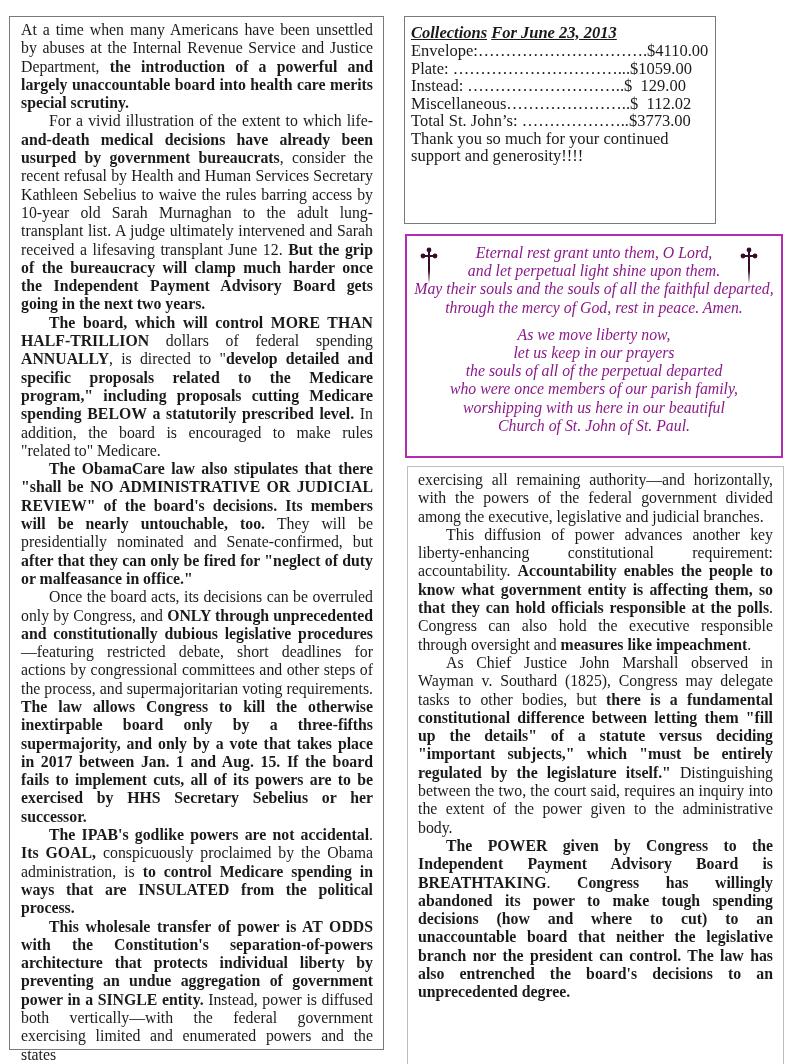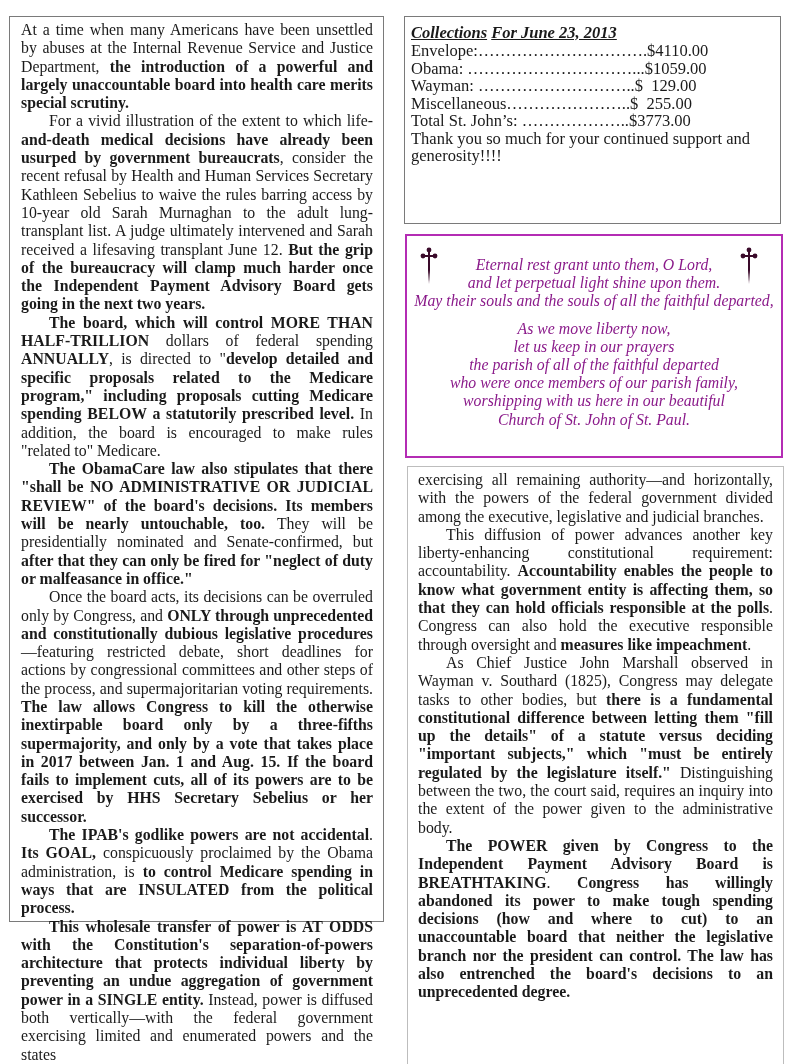--- a/index.html
+++ b/index.html
@@ -1,21 +1,21 @@
 <!DOCTYPE html>
 <html><head>
 <meta charset="utf-8">
 <style>
   html, body { margin: 0; padding: 0; background: #ffffff; }
   body { width: 800px; height: 1064px; position: relative; overflow: hidden;
          font-family: "Liberation Serif", serif; color: #1a1a1a; }
   .box { position: absolute; box-sizing: border-box; border: 1.5px solid #7a7a7a; background: #fff; }
-  #left-col { left: 9px; top: 16px; width: 375px; height: 906px; padding: 4px 10px 0 11px; }
-  #collections { left: 404px; top: 16px; width: 377px; height: 208px; padding: 6px 6px 0 6px; }
-  #prayer { left: 405px; top: 234px; width: 378px; height: 224px; border: 2.5px solid #b42cb4; padding: 20px 6px 0 6px; }
+  #left-col { left: 9px; top: 16px; width: 375px; height: 1034px; padding: 4px 10px 0 11px; }
+  #collections { left: 404px; top: 16px; width: 312px; height: 208px; padding: 6px 6px 0 6px; }
+  #prayer { left: 405px; top: 234px; width: 378px; height: 224px; border: 2.5px solid #b42cb4; padding: 8px 6px 0 6px; }
   #right-col { left: 407px; top: 466px; width: 377px; height: 750px; padding: 4px 10px 0 10px; border-color: #bdbdbd; }
   .para { font-size: 15.8px; line-height: 18.3px; text-align: justify; margin: 0; }
   .para.indent { text-indent: 28px; }
   .para b { font-weight: bold; }
   .coll-title { font-size: 16.5px; font-weight: bold; font-style: italic; line-height: 19px; }
   .coll-title span { text-decoration: underline; }
   .coll-row { font-size: 16.5px; line-height: 17.5px; white-space: pre; }
   .coll-thanks { font-size: 16.5px; line-height: 17.5px; }
   .prayer-text { font-family: "Liberation Serif", serif; font-style: italic; color: #8a1a8a;
                  font-size: 15.8px; line-height: 18.2px; text-align: center; }
@@ -37,23 +37,23 @@
     <p class="para indent"><b>This wholesale transfer of power is AT ODDS with the Constitution's separation-of-powers architecture that protects individual liberty by preventing an undue aggregation of government power in a SINGLE entity.</b><span> Instead, power is diffused both vertically—with the federal government exercising limited and enumerated powers and the states</span></p>
   </div>
 
 <div class="box" id="collections">
   <div class="coll-title">
     <span>Collections</span>
     <span>For June 23, 2013</span>
   </div>
   <div id="coll-rows">
       <div class="coll-row"><span>Envelope:</span><span>………………………….</span><span>$4110.00</span></div>
-      <div class="coll-row"><span>Obama: </span><span>…………………………...</span><span>$1059.00</span></div>
-      <div class="coll-row"><span>Wayman: </span><span>………………………..</span><span>$  129.00</span></div>
-      <div class="coll-row"><span>Miscellaneous</span><span>…………………..</span><span>$  255.00</span></div>
+      <div class="coll-row"><span>Plate: </span><span>…………………………...</span><span>$1059.00</span></div>
+      <div class="coll-row"><span>Instead: </span><span>………………………..</span><span>$  129.00</span></div>
+      <div class="coll-row"><span>Miscellaneous</span><span>…………………..</span><span>$  112.02</span></div>
       <div class="coll-row"><span>Total St. John’s: </span><span>………………..</span><span>$3773.00</span></div>
     </div>
   <div class="coll-thanks">Thank you so much for your continued support and generosity!!!!</div>
 </div>
 
 <div class="box" id="prayer" style="border-color: rgb(180, 44, 180);">
   <svg class="cross l" viewBox="0 0 20 40">
     <g fill="#3a0a2a">
         <circle cx="10" cy="4" r="2.4"></circle>
         <circle cx="4" cy="10" r="2.4"></circle>
@@ -68,26 +68,27 @@
         <circle cx="4" cy="10" r="2.4"></circle>
         <circle cx="16" cy="10" r="2.4"></circle>
     <rect x="3" y="9" width="14" height="2"></rect>
         <path d="M9 4 L11 4 L11 24 L10 38 L9 24 Z"></path>
       </g>
   </svg>
   <div id="stanza1" class="prayer-text">
       <div>Eternal rest grant unto them, O Lord,</div>
       <div>and let perpetual light shine upon them.</div>
       <div>May their souls and the souls of all the faithful departed,</div>
+      <div>through the mercy of God, rest in peace. Amen.</div>
     </div>
   <div class="prayer-gap"></div>
   <div id="stanza2" class="prayer-text">
       <div>As we move liberty now,</div>
       <div>let us keep in our prayers</div>
-      <div>the parish of all of the faithful departed</div>
+      <div>the souls of all of the perpetual departed</div>
       <div>who were once members of our parish family,</div>
       <div>worshipping with us here in our beautiful</div>
       <div>Church of St. John of St. Paul.</div>
     </div>
 </div>
 
 <div class="box" id="right-col">
   <div id="right-paras">
       <p class="para"><span>exercising all remaining authority—and horizontally, with the powers of the federal government divided among the executive, legislative and judicial branches.</span></p>
       <p class="para indent"><span>This diffusion of power advances another key liberty-enhancing constitutional requirement: accountability. </span><b>Accountability enables the people to know what government entity is affecting them, so that they can hold officials responsible at the polls</b><span>. Congress can also hold the executive responsible through oversight and </span><b>measures like impeachment</b><span>.</span></p>

